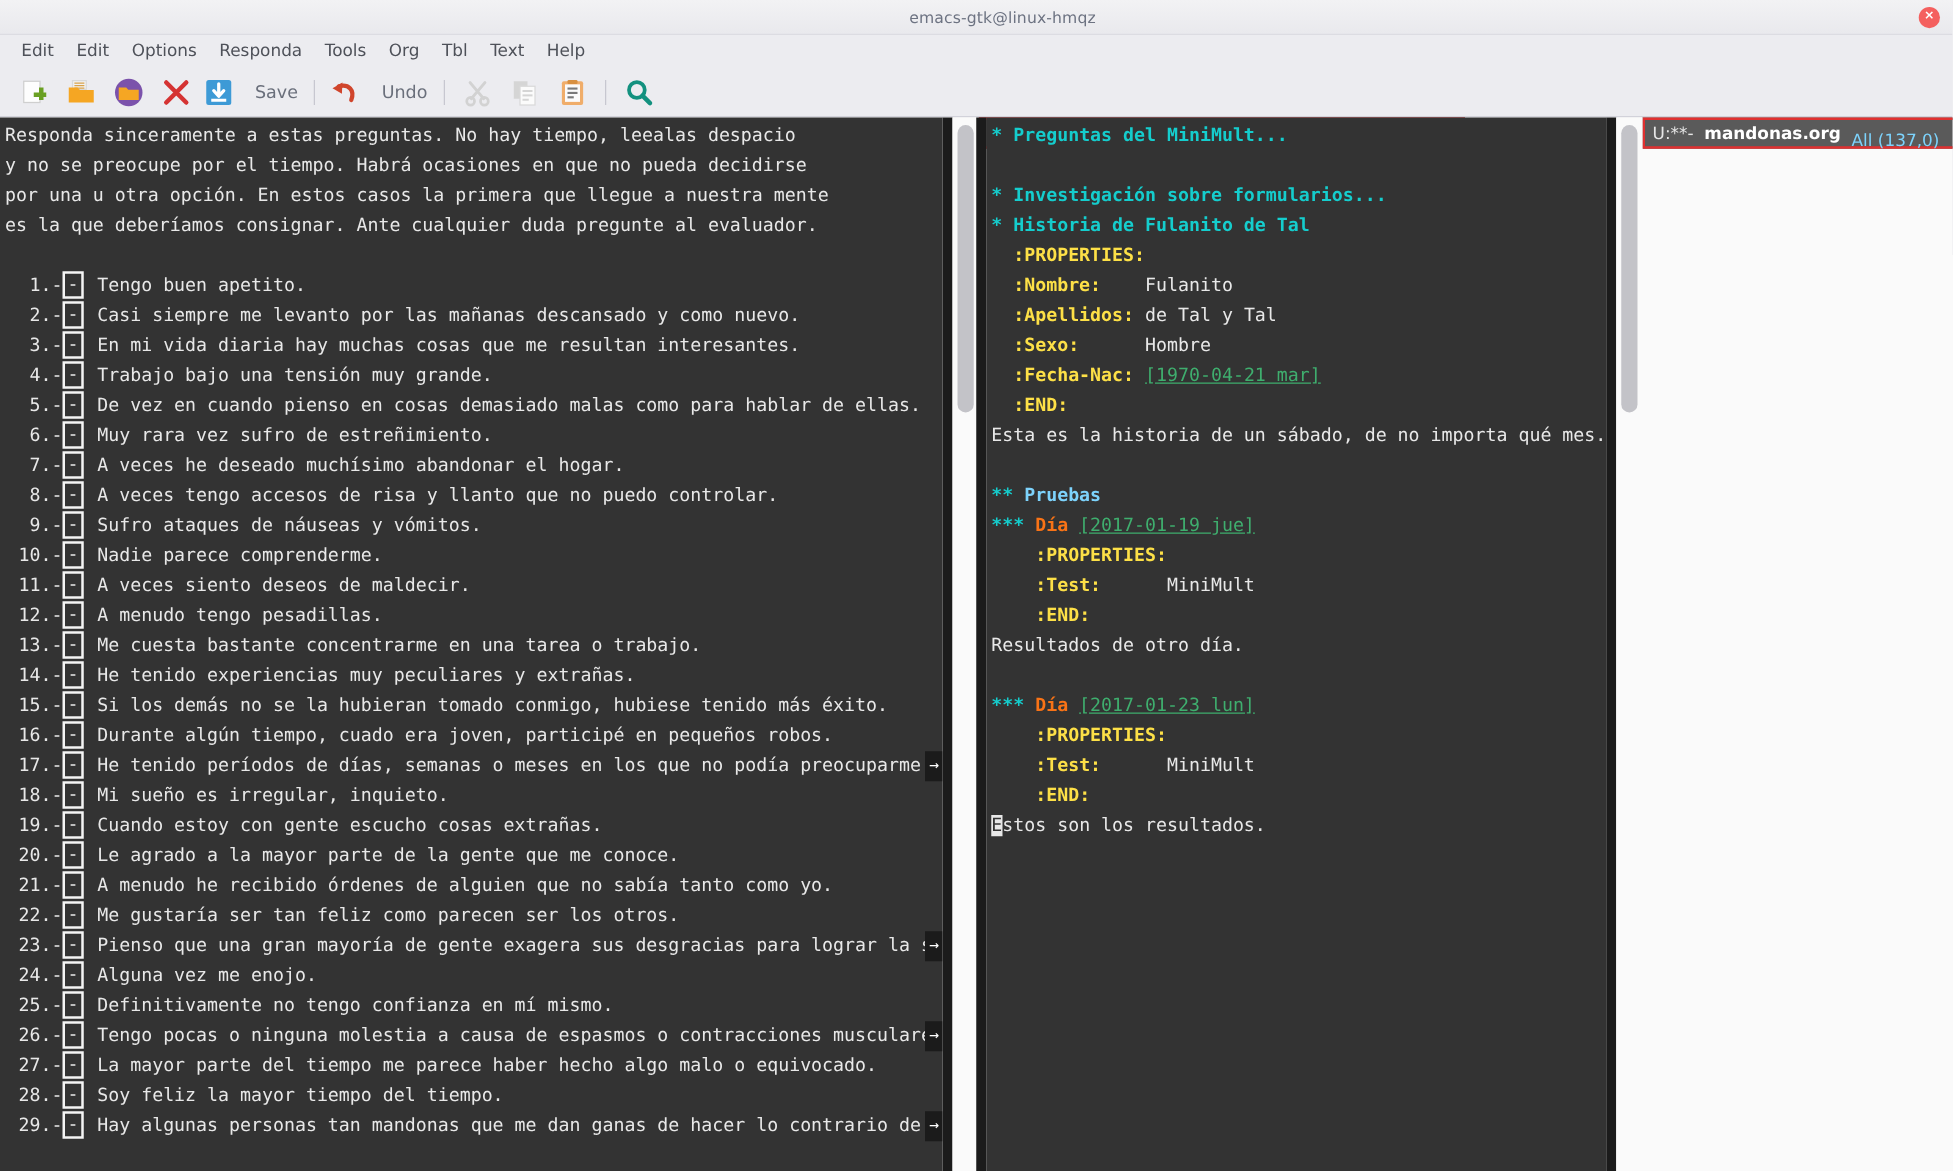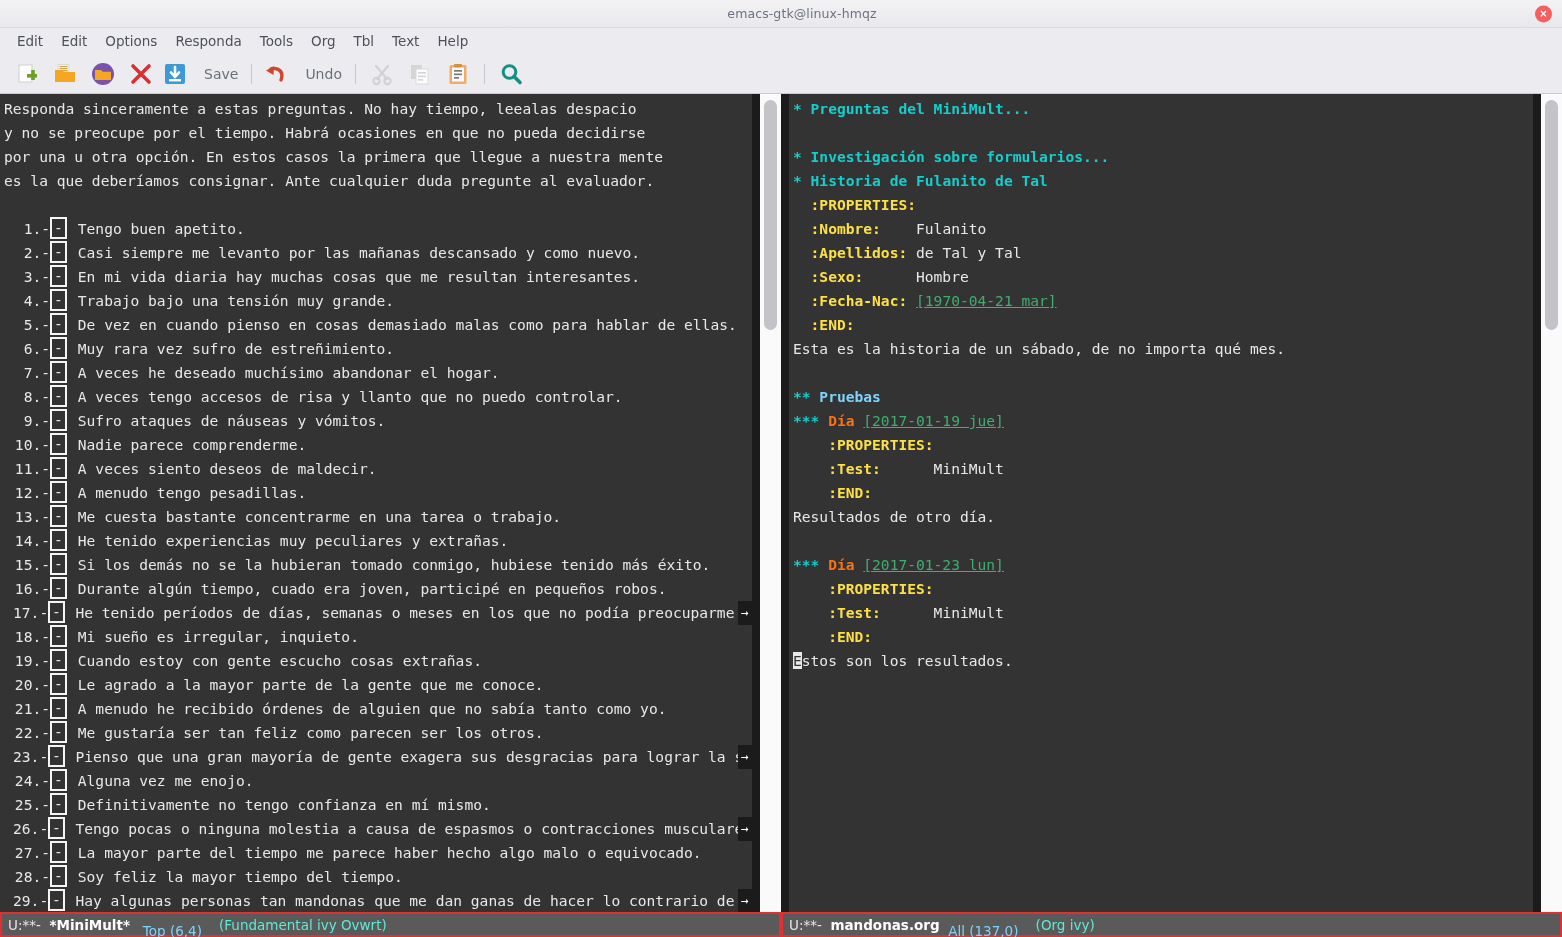--- a/index.html
+++ b/index.html
@@ -79,21 +79,21 @@
     height: 937px;
   }
   .body-area {
     display: flex;
     height: 843px;
     background: #fafafa;
   }
 
   .window {
     display: flex;
-    flex-direction: column;
+    flex-direction: row;
     position: relative;
   }
   .win-left  { width: 781px; }
   .win-right { width: 781px; }
 
   .win-inner { display: flex; flex: 1 1 auto; min-height: 0; }
 
   .scrollbar {
     width: 21px;
     background: #fafafa;

